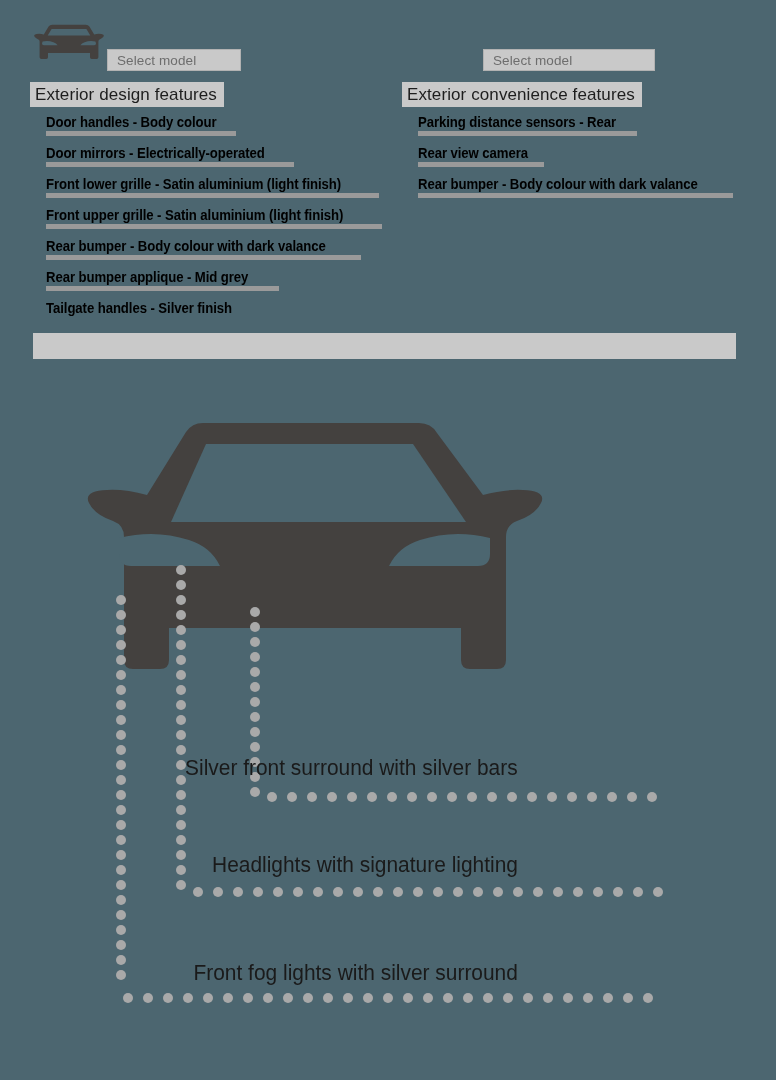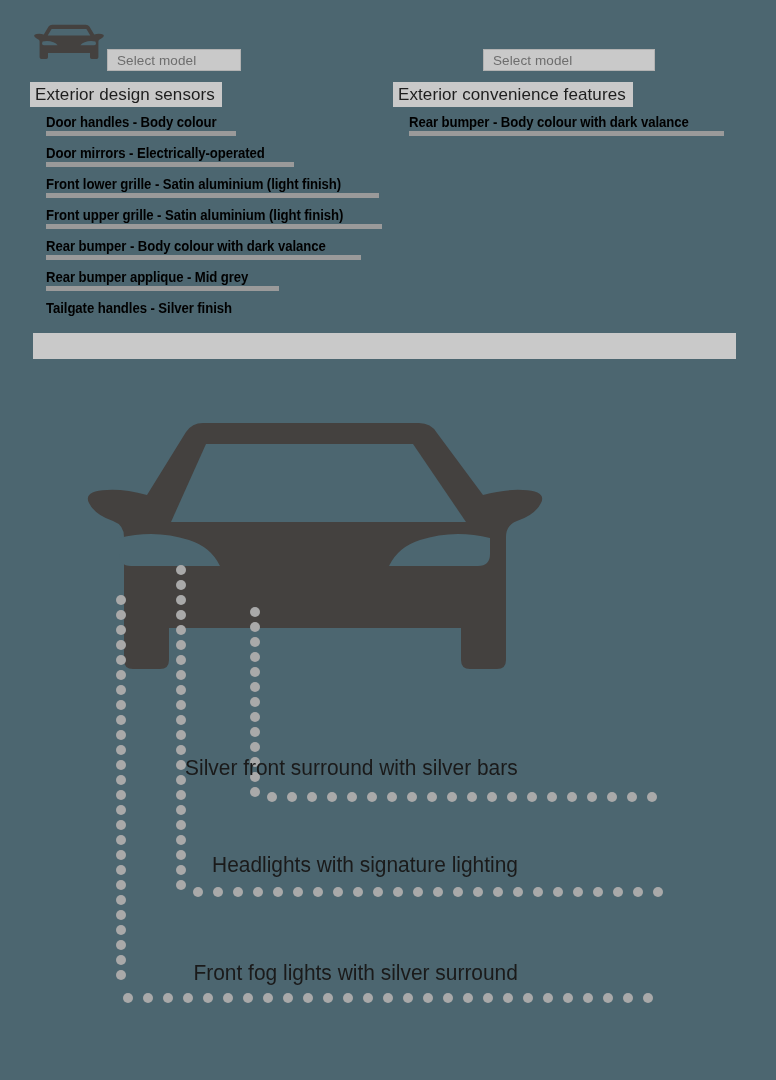--- a/index.html
+++ b/index.html
@@ -49,21 +49,21 @@
     letter-spacing: .1px;
   }
   #select-left  { left: 107px; top: 49px; width: 134px; }
   #select-right { left: 483px; top: 49px; width: 172px; }
 
   .col {
     position: absolute;
     top: 82px;
   }
   #col-left  { left: 30px;  width: 345px; }
-  #col-right { left: 393px; width: 352px; }
+  #col-right { left: 402px; width: 352px; }
 
   .col-header {
     display: inline-block;
     background: #c9c9c9;
     color: #1e1e1e;
     font-size: 17px;
     line-height: 25px;
     height: 25px;
     padding: 0 7px 0 5px;
     white-space: nowrap;
@@ -146,21 +146,21 @@
         <path fill="#4c6670" d="M32 62 q18 -4 36 2 q10 4 14 10 h-46 q-6 0 -6 -6 z"></path>
         <path fill="#4c6670" d="M208 62 q-18 -4 -36 2 q-10 4 -14 10 h46 q6 0 6 -6 z"></path>
       </svg>
     </div>
 
     <div class="select-box" id="select-left">Select model</div>
 
     <div class="select-box" id="select-right">Select model</div>
 
     <div class="col" id="col-left">
-      <div class="col-header">Exterior design sensors</div>
+      <div class="col-header">Exterior design features</div>
       <ul class="feature-list">
         <li class="feature-item">
           <span class="feature-text">Door handles - Body colour</span>
           <span class="feature-underline" style="width:190px"></span>
         </li>
         <li class="feature-item">
           <span class="feature-text">Door mirrors - Electrically-operated</span>
           <span class="feature-underline" style="width:248px"></span>
         </li>
         <li class="feature-item">
@@ -181,20 +181,28 @@
         </li>
         <li class="feature-item">
           <span class="feature-text">Tailgate handles - Silver finish</span>
         </li>
       </ul>
     </div>
 
     <div class="col" id="col-right">
       <div class="col-header">Exterior convenience features</div>
       <ul class="feature-list">
+        <li class="feature-item">
+          <span class="feature-text">Parking distance sensors - Rear</span>
+          <span class="feature-underline" style="width:219px"></span>
+        </li>
+        <li class="feature-item">
+          <span class="feature-text">Rear view camera</span>
+          <span class="feature-underline" style="width:126px"></span>
+        </li>
         <li class="feature-item">
           <span class="feature-text">Rear bumper - Body colour with dark valance</span>
           <span class="feature-underline" style="width:315px"></span>
         </li>
       </ul>
     </div>
 
     <div class="wide-bar"></div>
   </div>
 

